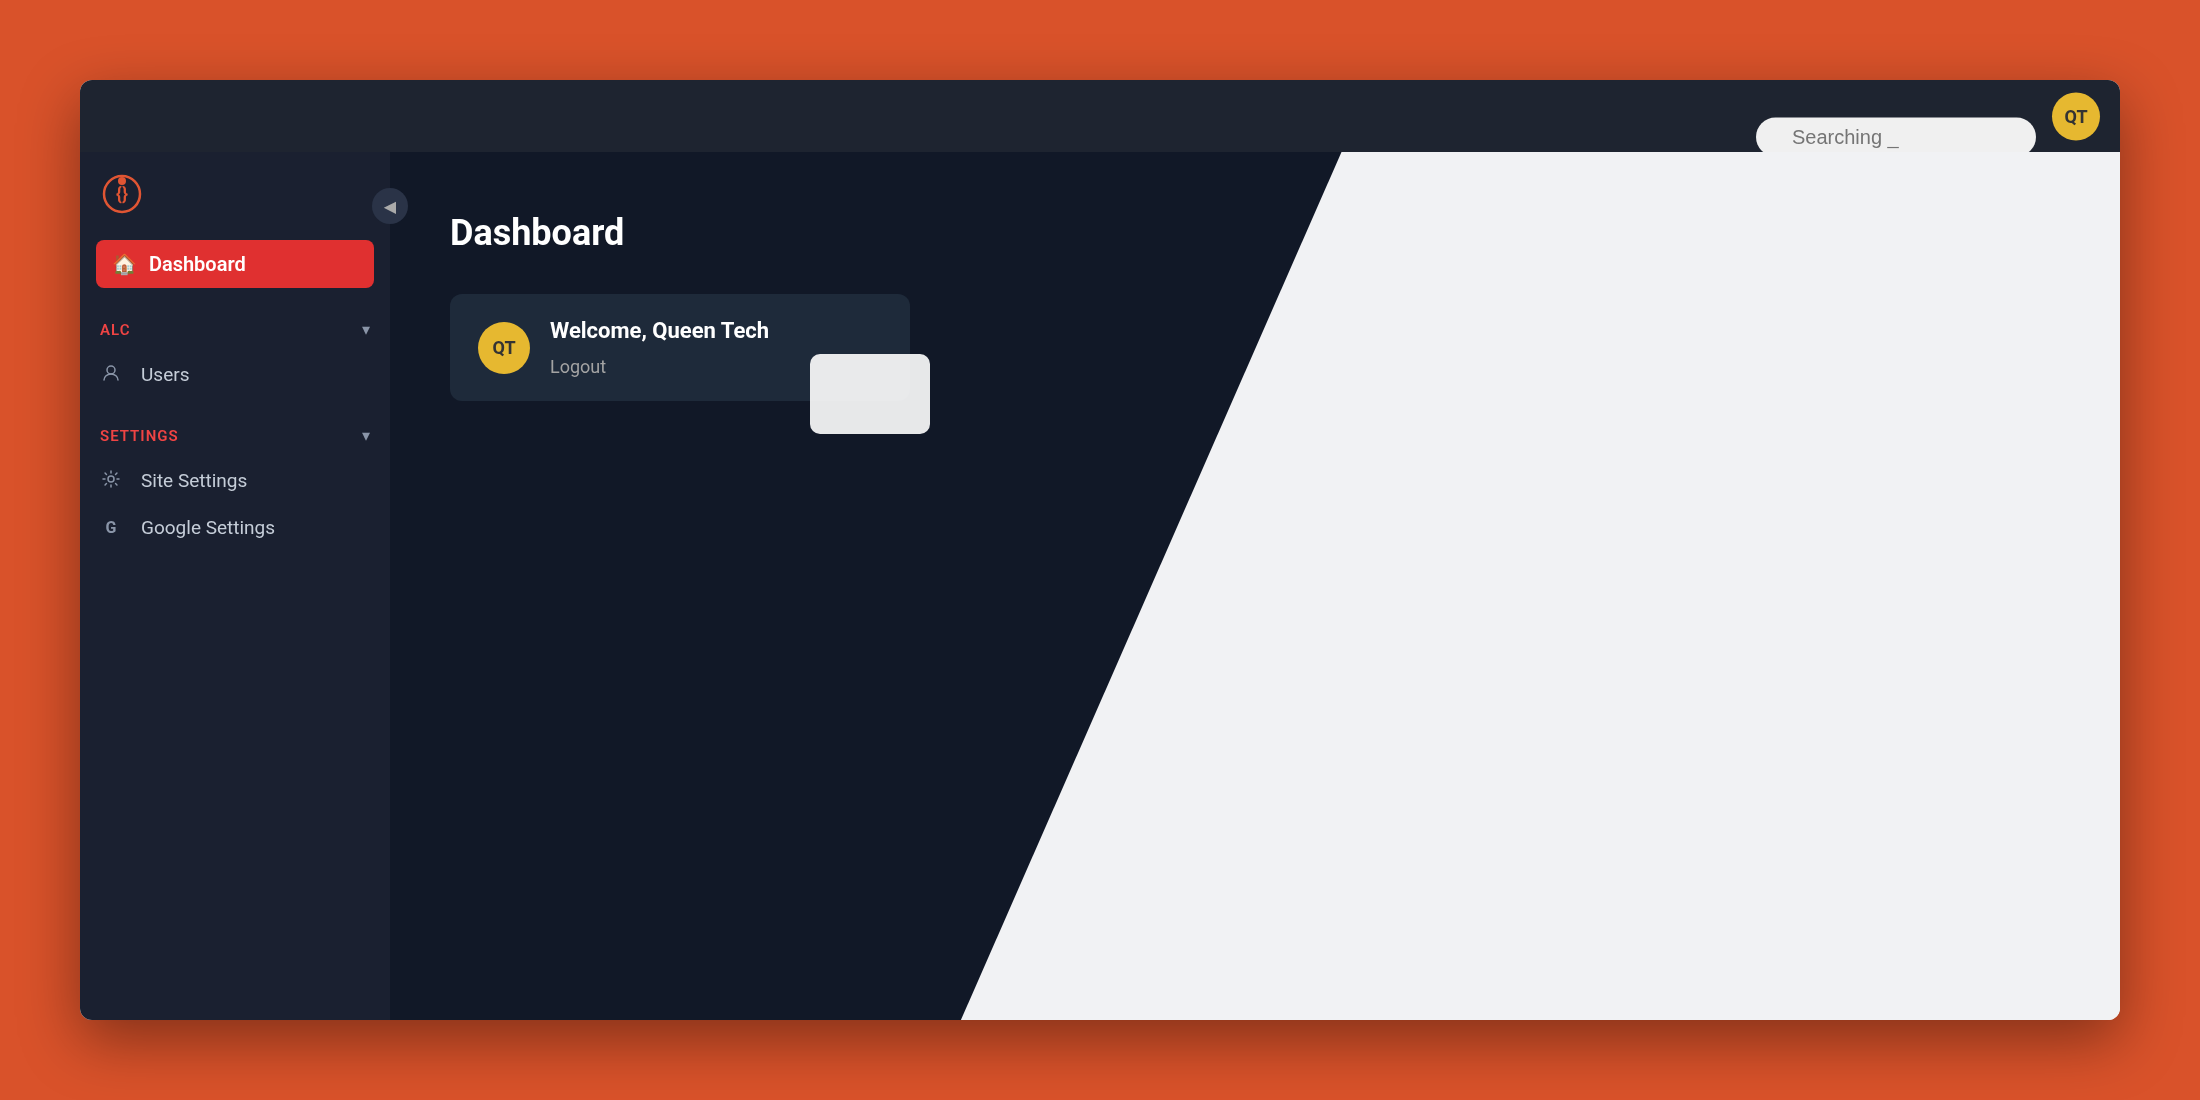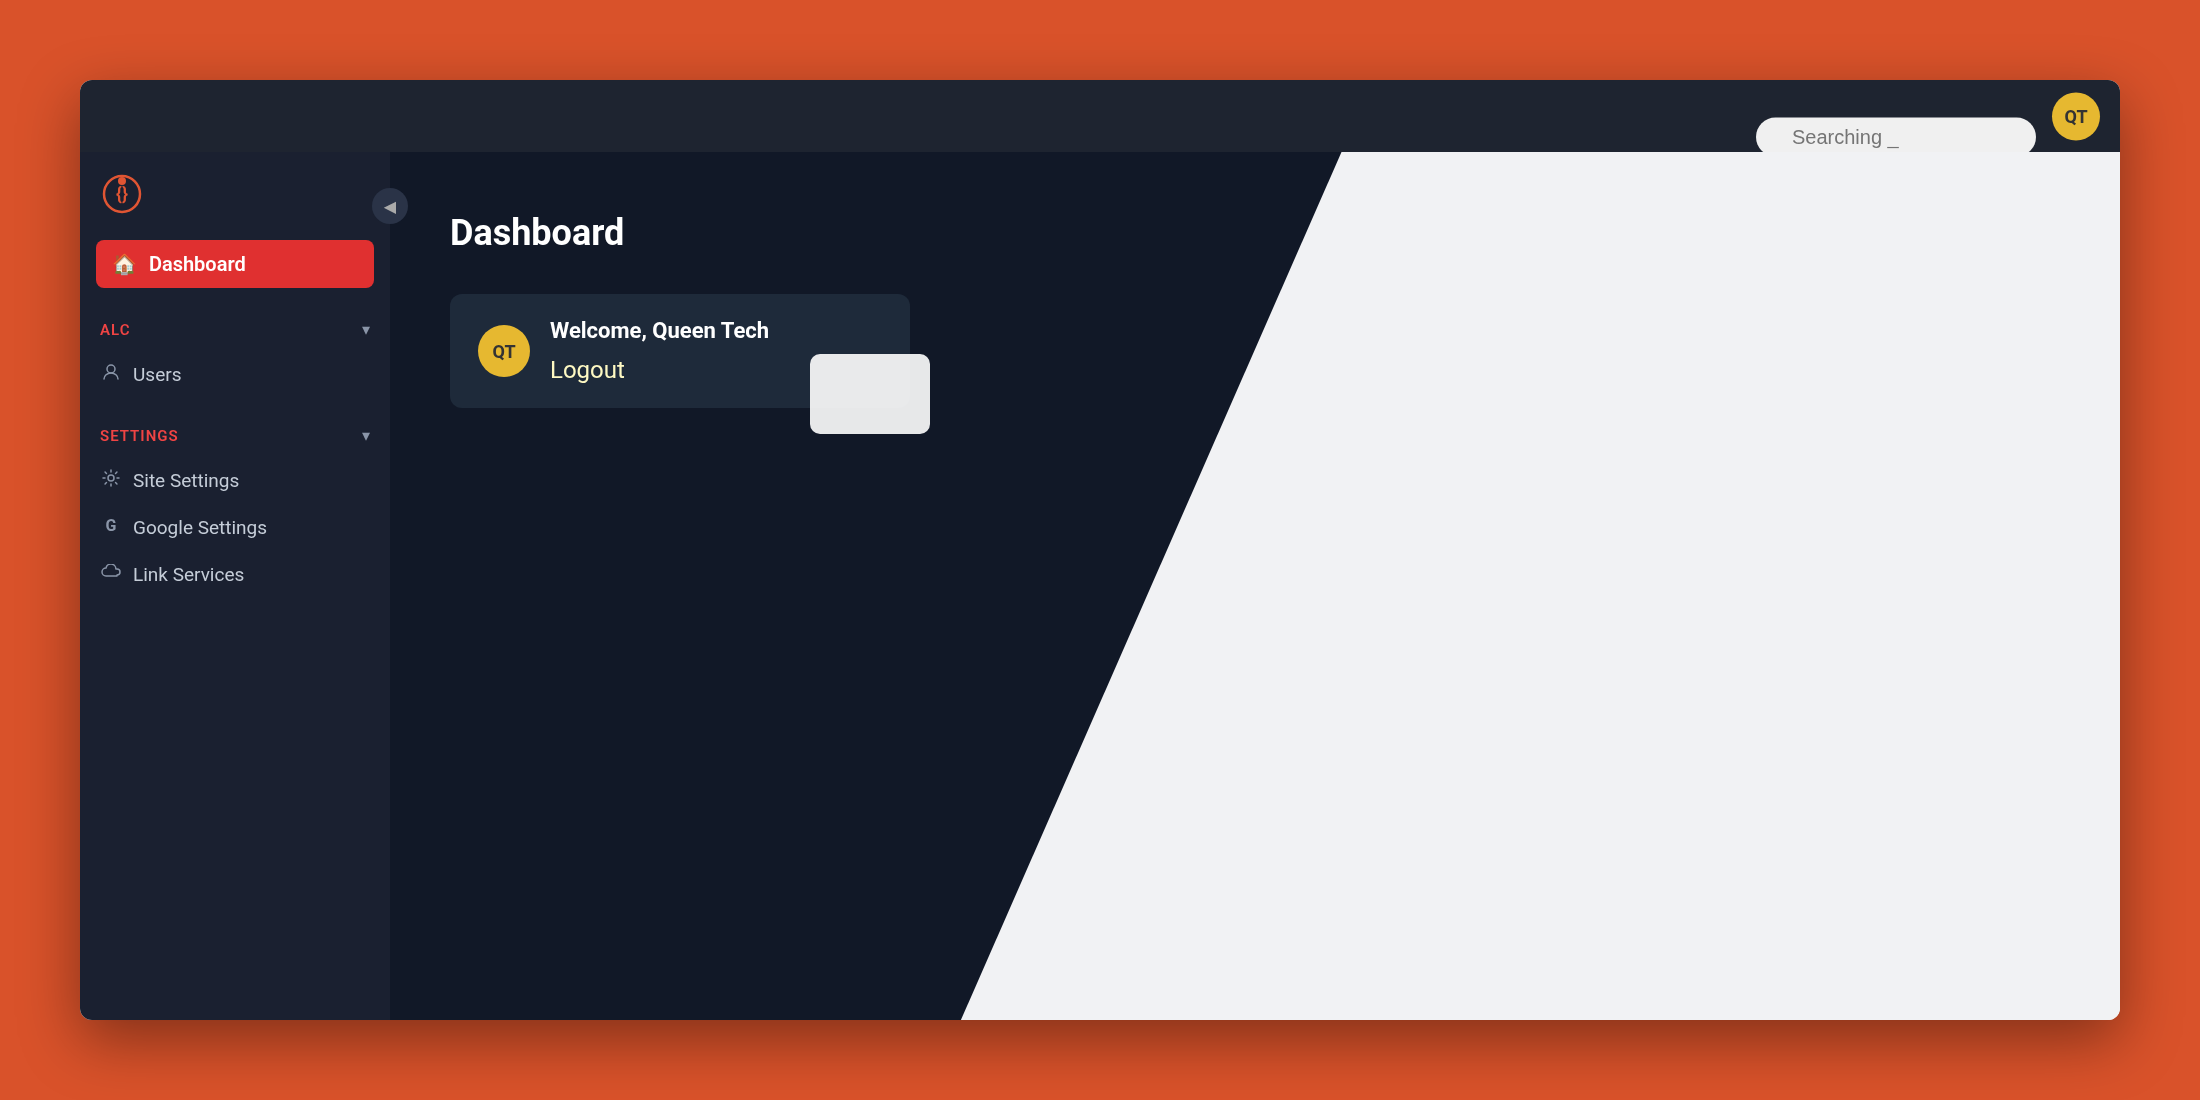--- a/index.html
+++ b/index.html
@@ -176,21 +176,22 @@
       text-transform: uppercase;
     }
 
     .section-chevron {
       color: #8a95a8;
       font-size: 16px;
     }
 
     .nav-item {
       display: flex;
-      gap: 11px;
+      align-items: center;
+      gap: 19px;
       padding: 12px 4px;
       cursor: pointer;
       color: #c5cdd8;
       font-size: 19px;
       border-radius: 6px;
     }
 
     .nav-icon {
       font-size: 18px;
       color: #8a95a8;
@@ -271,22 +272,22 @@
     }
 
     .welcome-text h3 {
       font-size: 22px;
       font-weight: 700;
       color: #fff;
       margin-bottom: 13px;
     }
 
     .welcome-text p {
-      font-size: 24px;
-      color: #fef9c3;
+      font-size: 18px;
+      color: #a3a3a3;
       cursor: pointer;
     }
 
     .white-card {
       position: absolute;
       top: 60px;
       right: -20px;
       width: 120px;
       height: 80px;
       background: #fff;
@@ -355,28 +356,20 @@
             <svg width="18" height="18" viewBox="0 0 18 18" fill="none">
               <circle cx="9" cy="9" r="3" stroke="#8a95a8" stroke-width="1.5" fill="none"></circle>
               <path d="M9 1v2M9 15v2M1 9h2M15 9h2M3.05 3.05l1.41 1.41M13.54 13.54l1.41 1.41M3.05 14.95l1.41-1.41M13.54 4.46l1.41-1.41" stroke="#8a95a8" stroke-width="1.5" stroke-linecap="round"></path>
             </svg>
           </span>
           <span>Site Settings</span>
         </div>
         <div class="nav-item">
           <span class="nav-icon" style="color:#8a95a8;font-size:16px;font-weight:700;">G</span>
           <span>Google Settings</span>
-        </div>
-        <div class="nav-item">
-          <span class="nav-icon">
-            <svg width="20" height="16" viewBox="0 0 20 16" fill="none">
-              <path d="M16 12H5a4 4 0 010-8 5 5 0 019.9 1H16a3 3 0 010 6z" stroke="#8a95a8" stroke-width="1.5" fill="none" stroke-linejoin="round"></path>
-            </svg>
-          </span>
-          <span>Link Services</span>
         </div>
       </div>
 
     </div>
 
     <div class="dashboard-content">
       <div class="light-section"></div>
       <div class="dark-section"></div>
 
       <div class="content-overlay">

